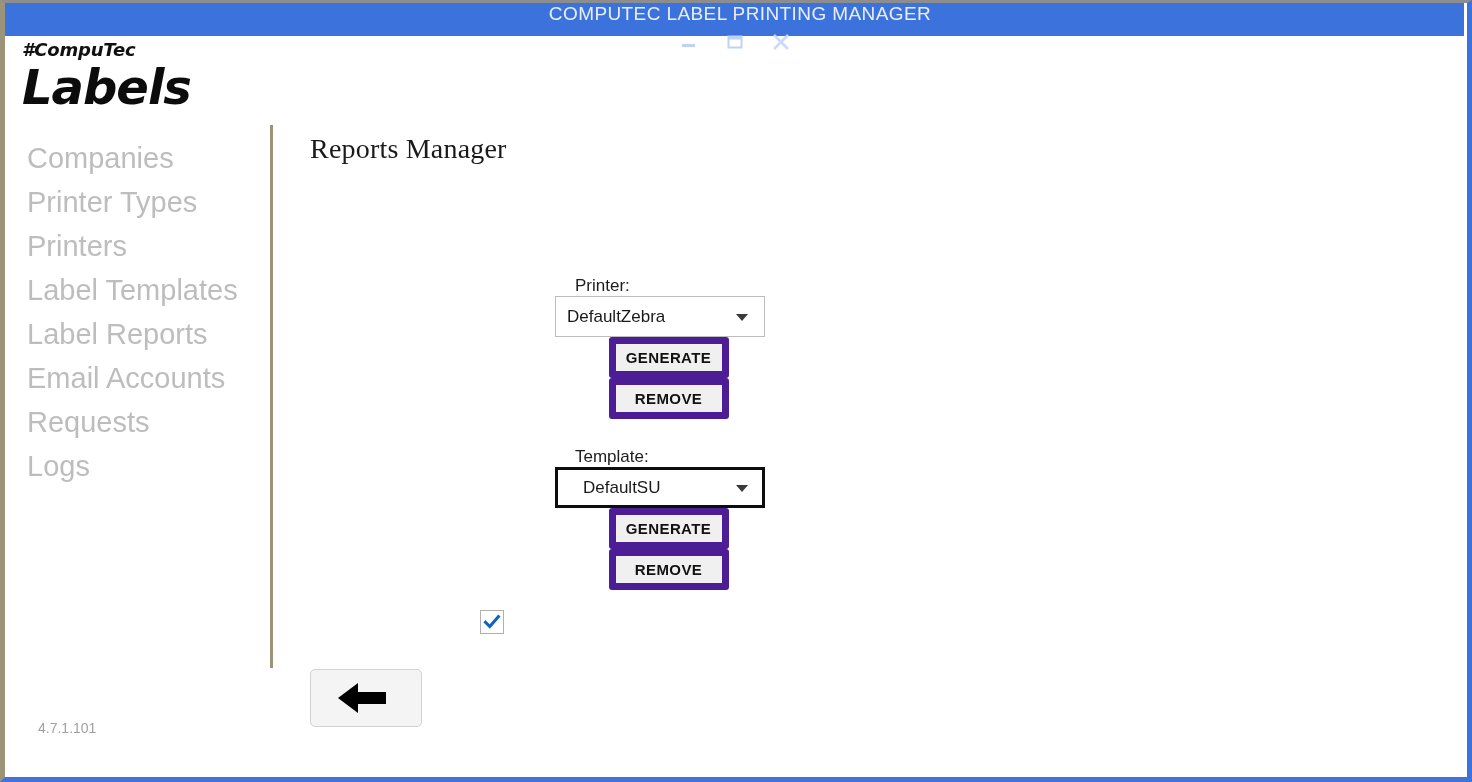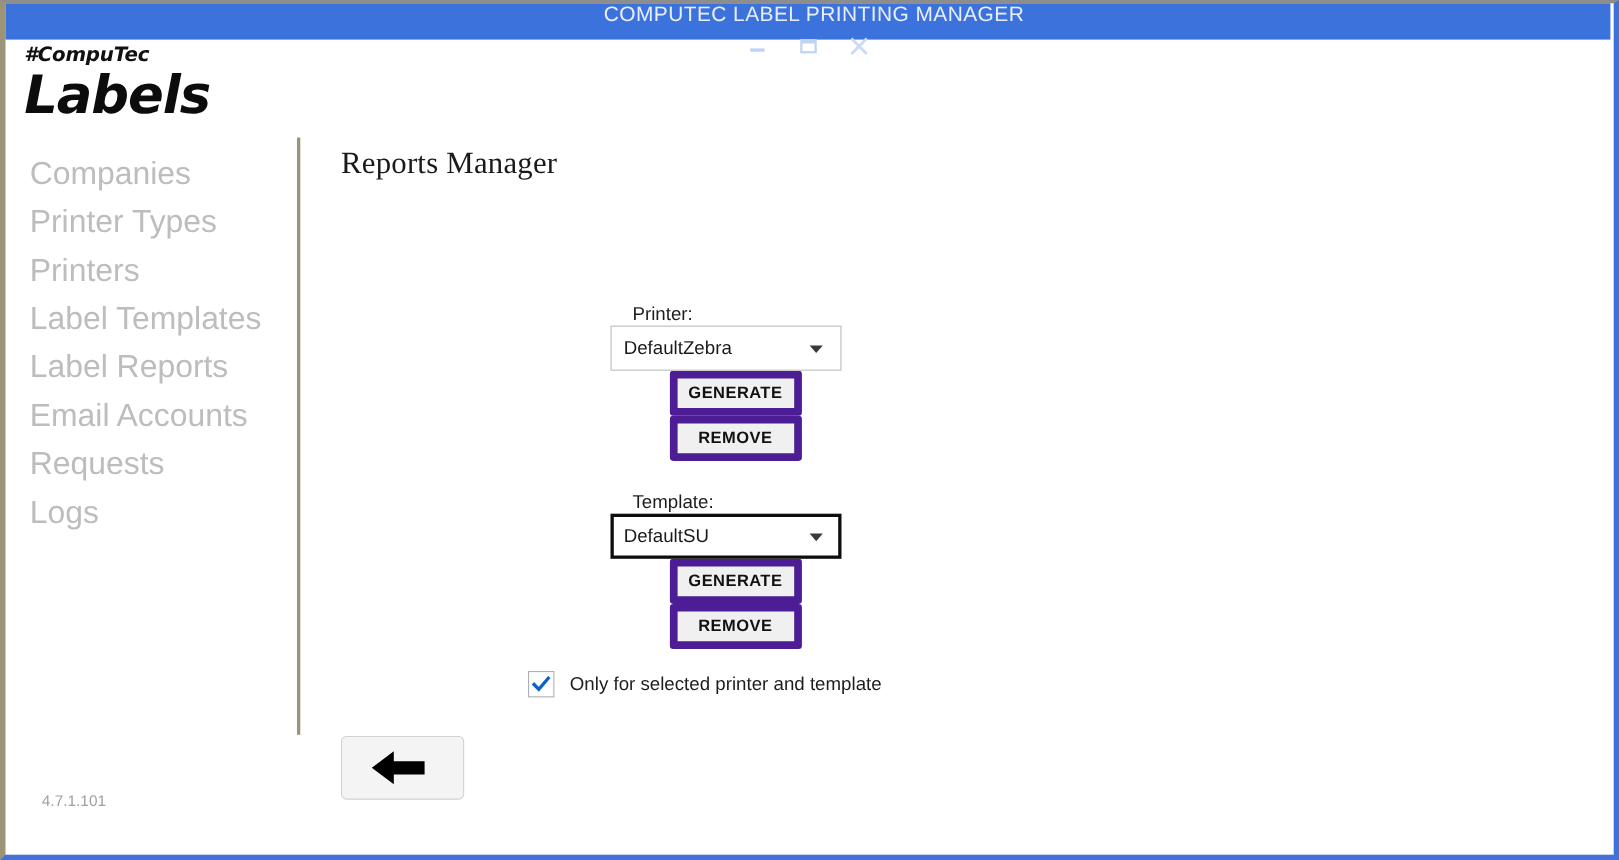--- a/index.html
+++ b/index.html
@@ -152,20 +152,21 @@
     width: 210px;
     height: 41px;
     background: #ffffff;
     border: 1px solid #bdbdbd;
     display: flex;
     align-items: center;
     cursor: default;
   }
   .combo.focused {
     border: 3px solid #0d0d0d;
+    padding-left: 16px;
   }
   .combo-value {
     padding-left: 11px;
     font-size: 17px;
     color: #1a1a1a;
   }
   .combo.focused .combo-value { padding-left: 9px; }
   .combo-arrow {
     position: absolute;
     right: 16px;
@@ -304,21 +305,20 @@
         <div class="btn">GENERATE</div>
         <div class="btn btn-remove">REMOVE</div>
       </div>
 
       <div class="check-row">
         <div class="checkbox">
           <svg width="18" height="18" viewBox="0 0 18 18">
             <path d="M2.5 9.2 L6.8 13.6 L15.4 3.6" fill="none" stroke="#0d63c4" stroke-width="3" stroke-linecap="square" stroke-linejoin="miter"></path>
           </svg>
         </div>
-        <div class="check-text">Only for selected printer and template</div>
       </div>
 
       <div class="back-btn">
         <svg width="60" height="36" viewBox="0 0 60 36">
           <path d="M2 18 L22 3 L22 12 L50 12 L50 24 L22 24 L22 33 Z" fill="#000000"></path>
         </svg>
       </div>
 
     </div>
   </div>

